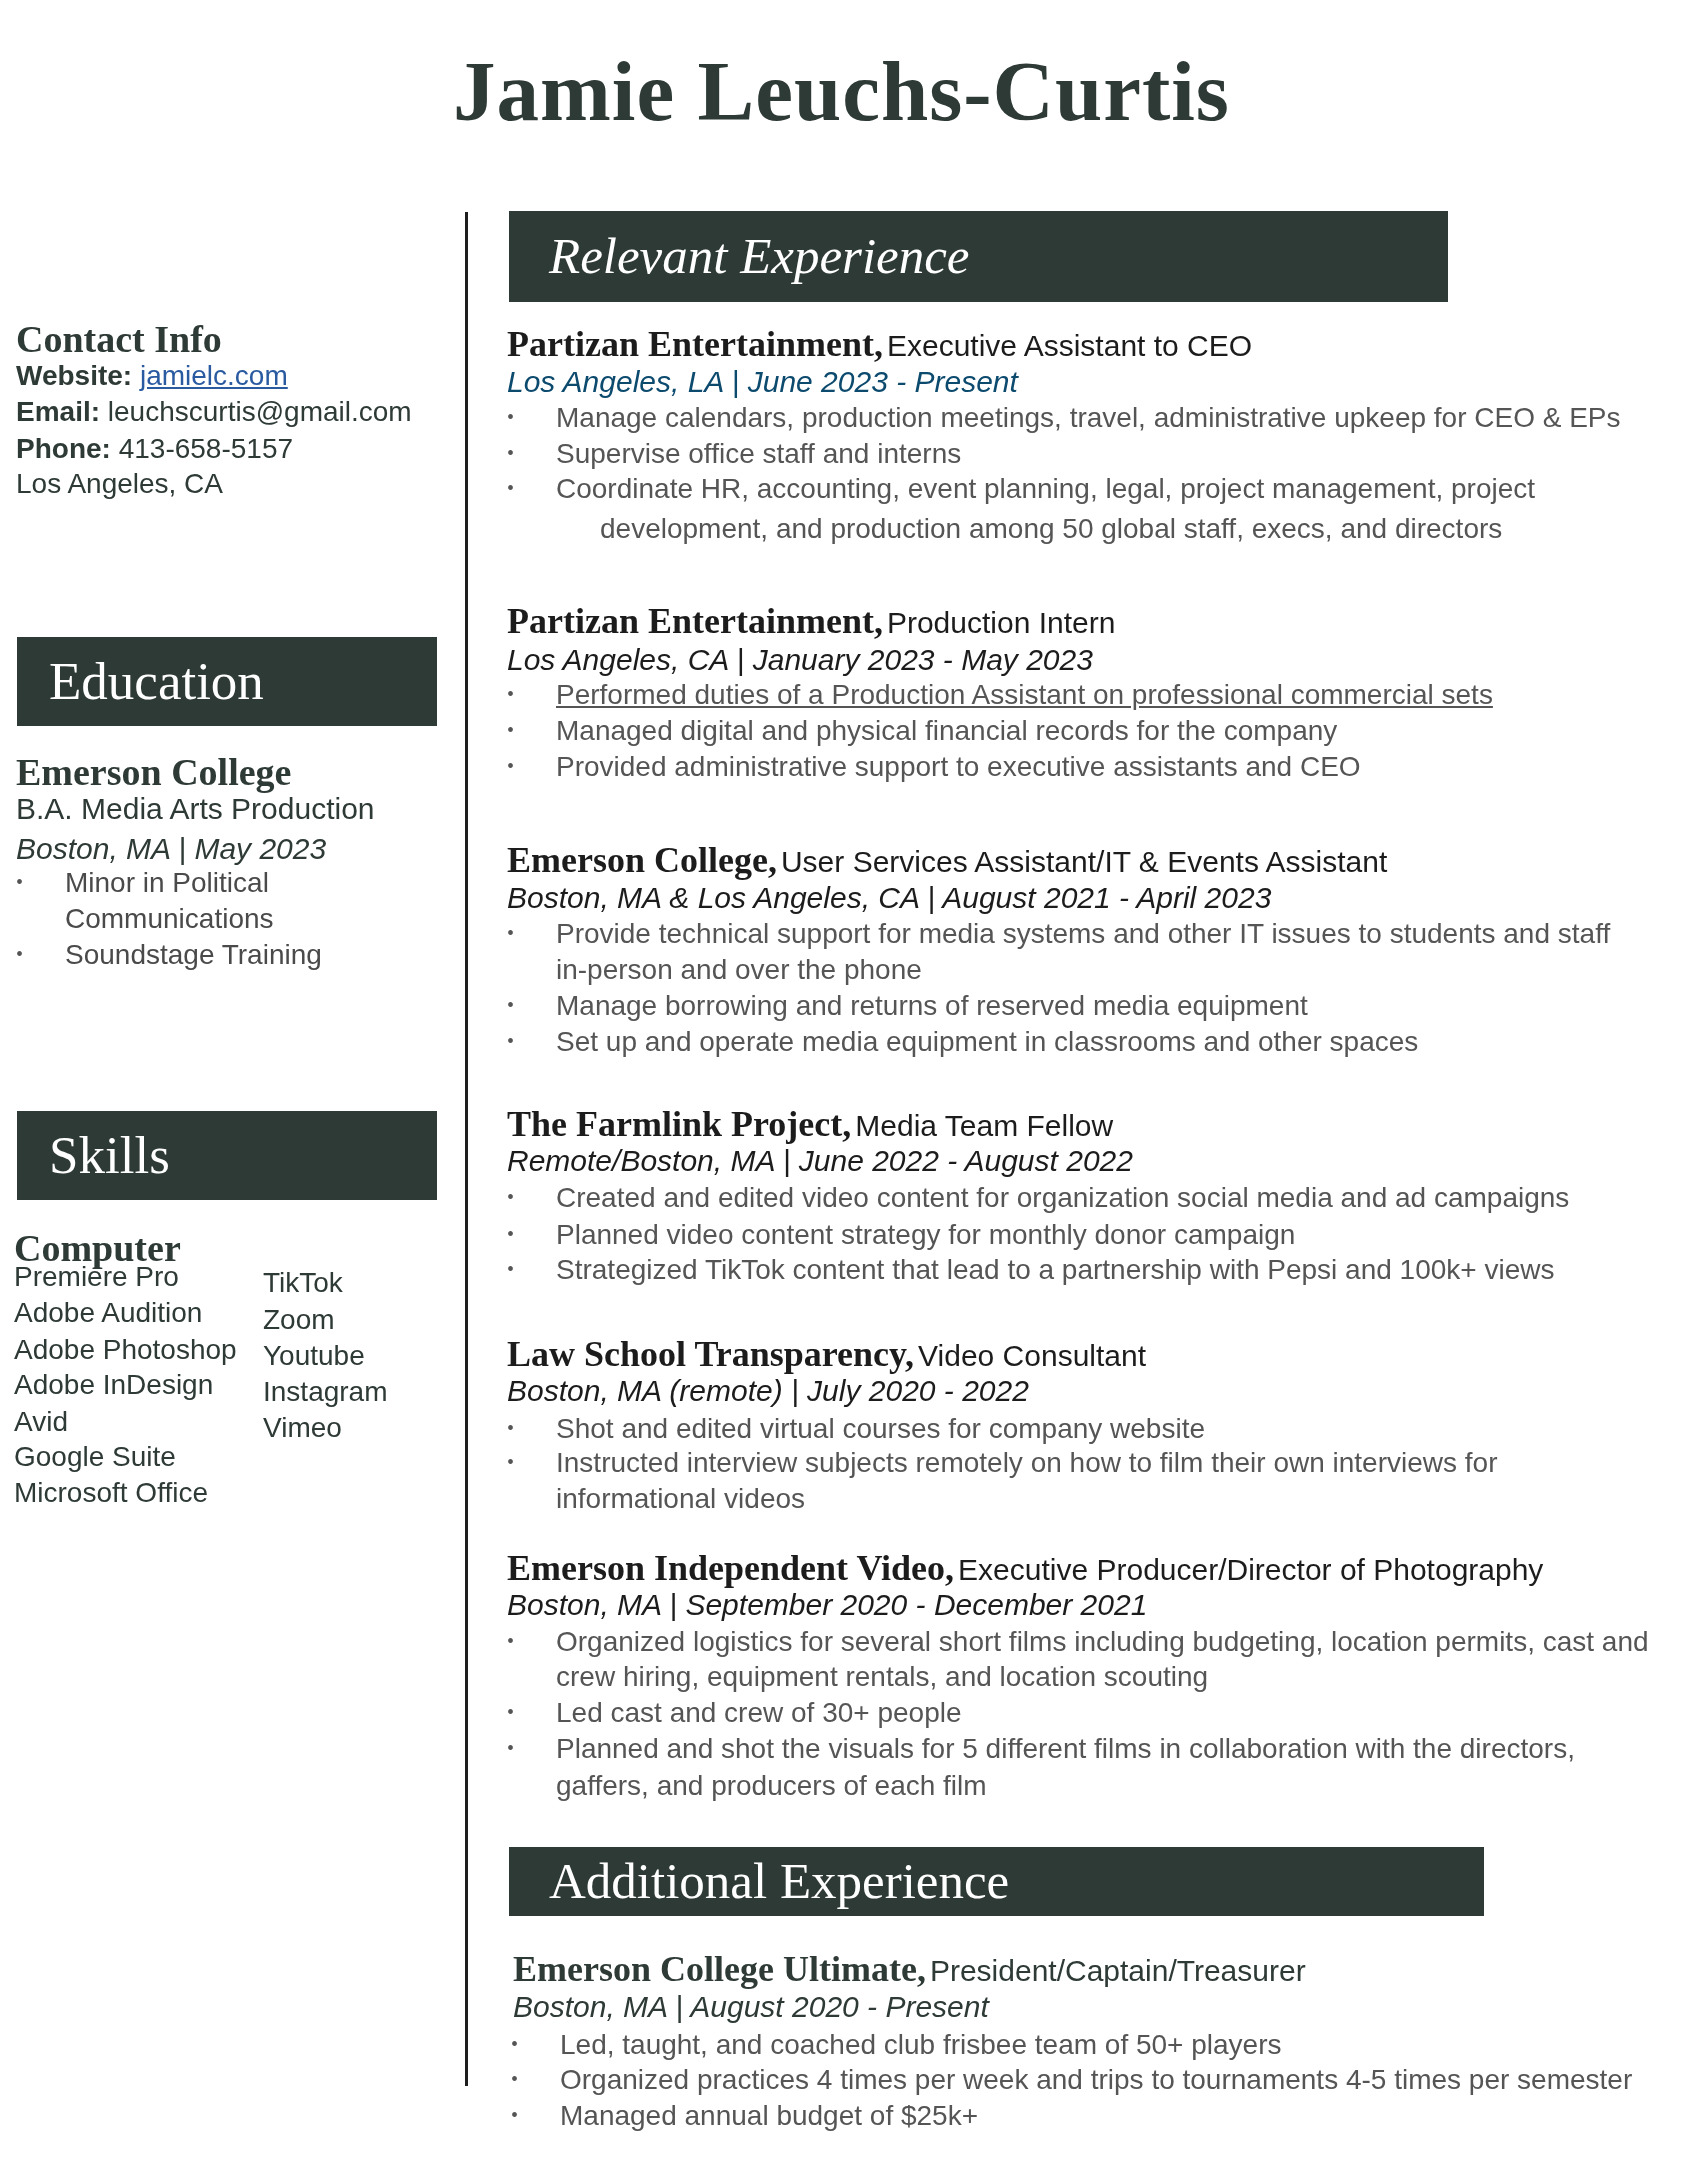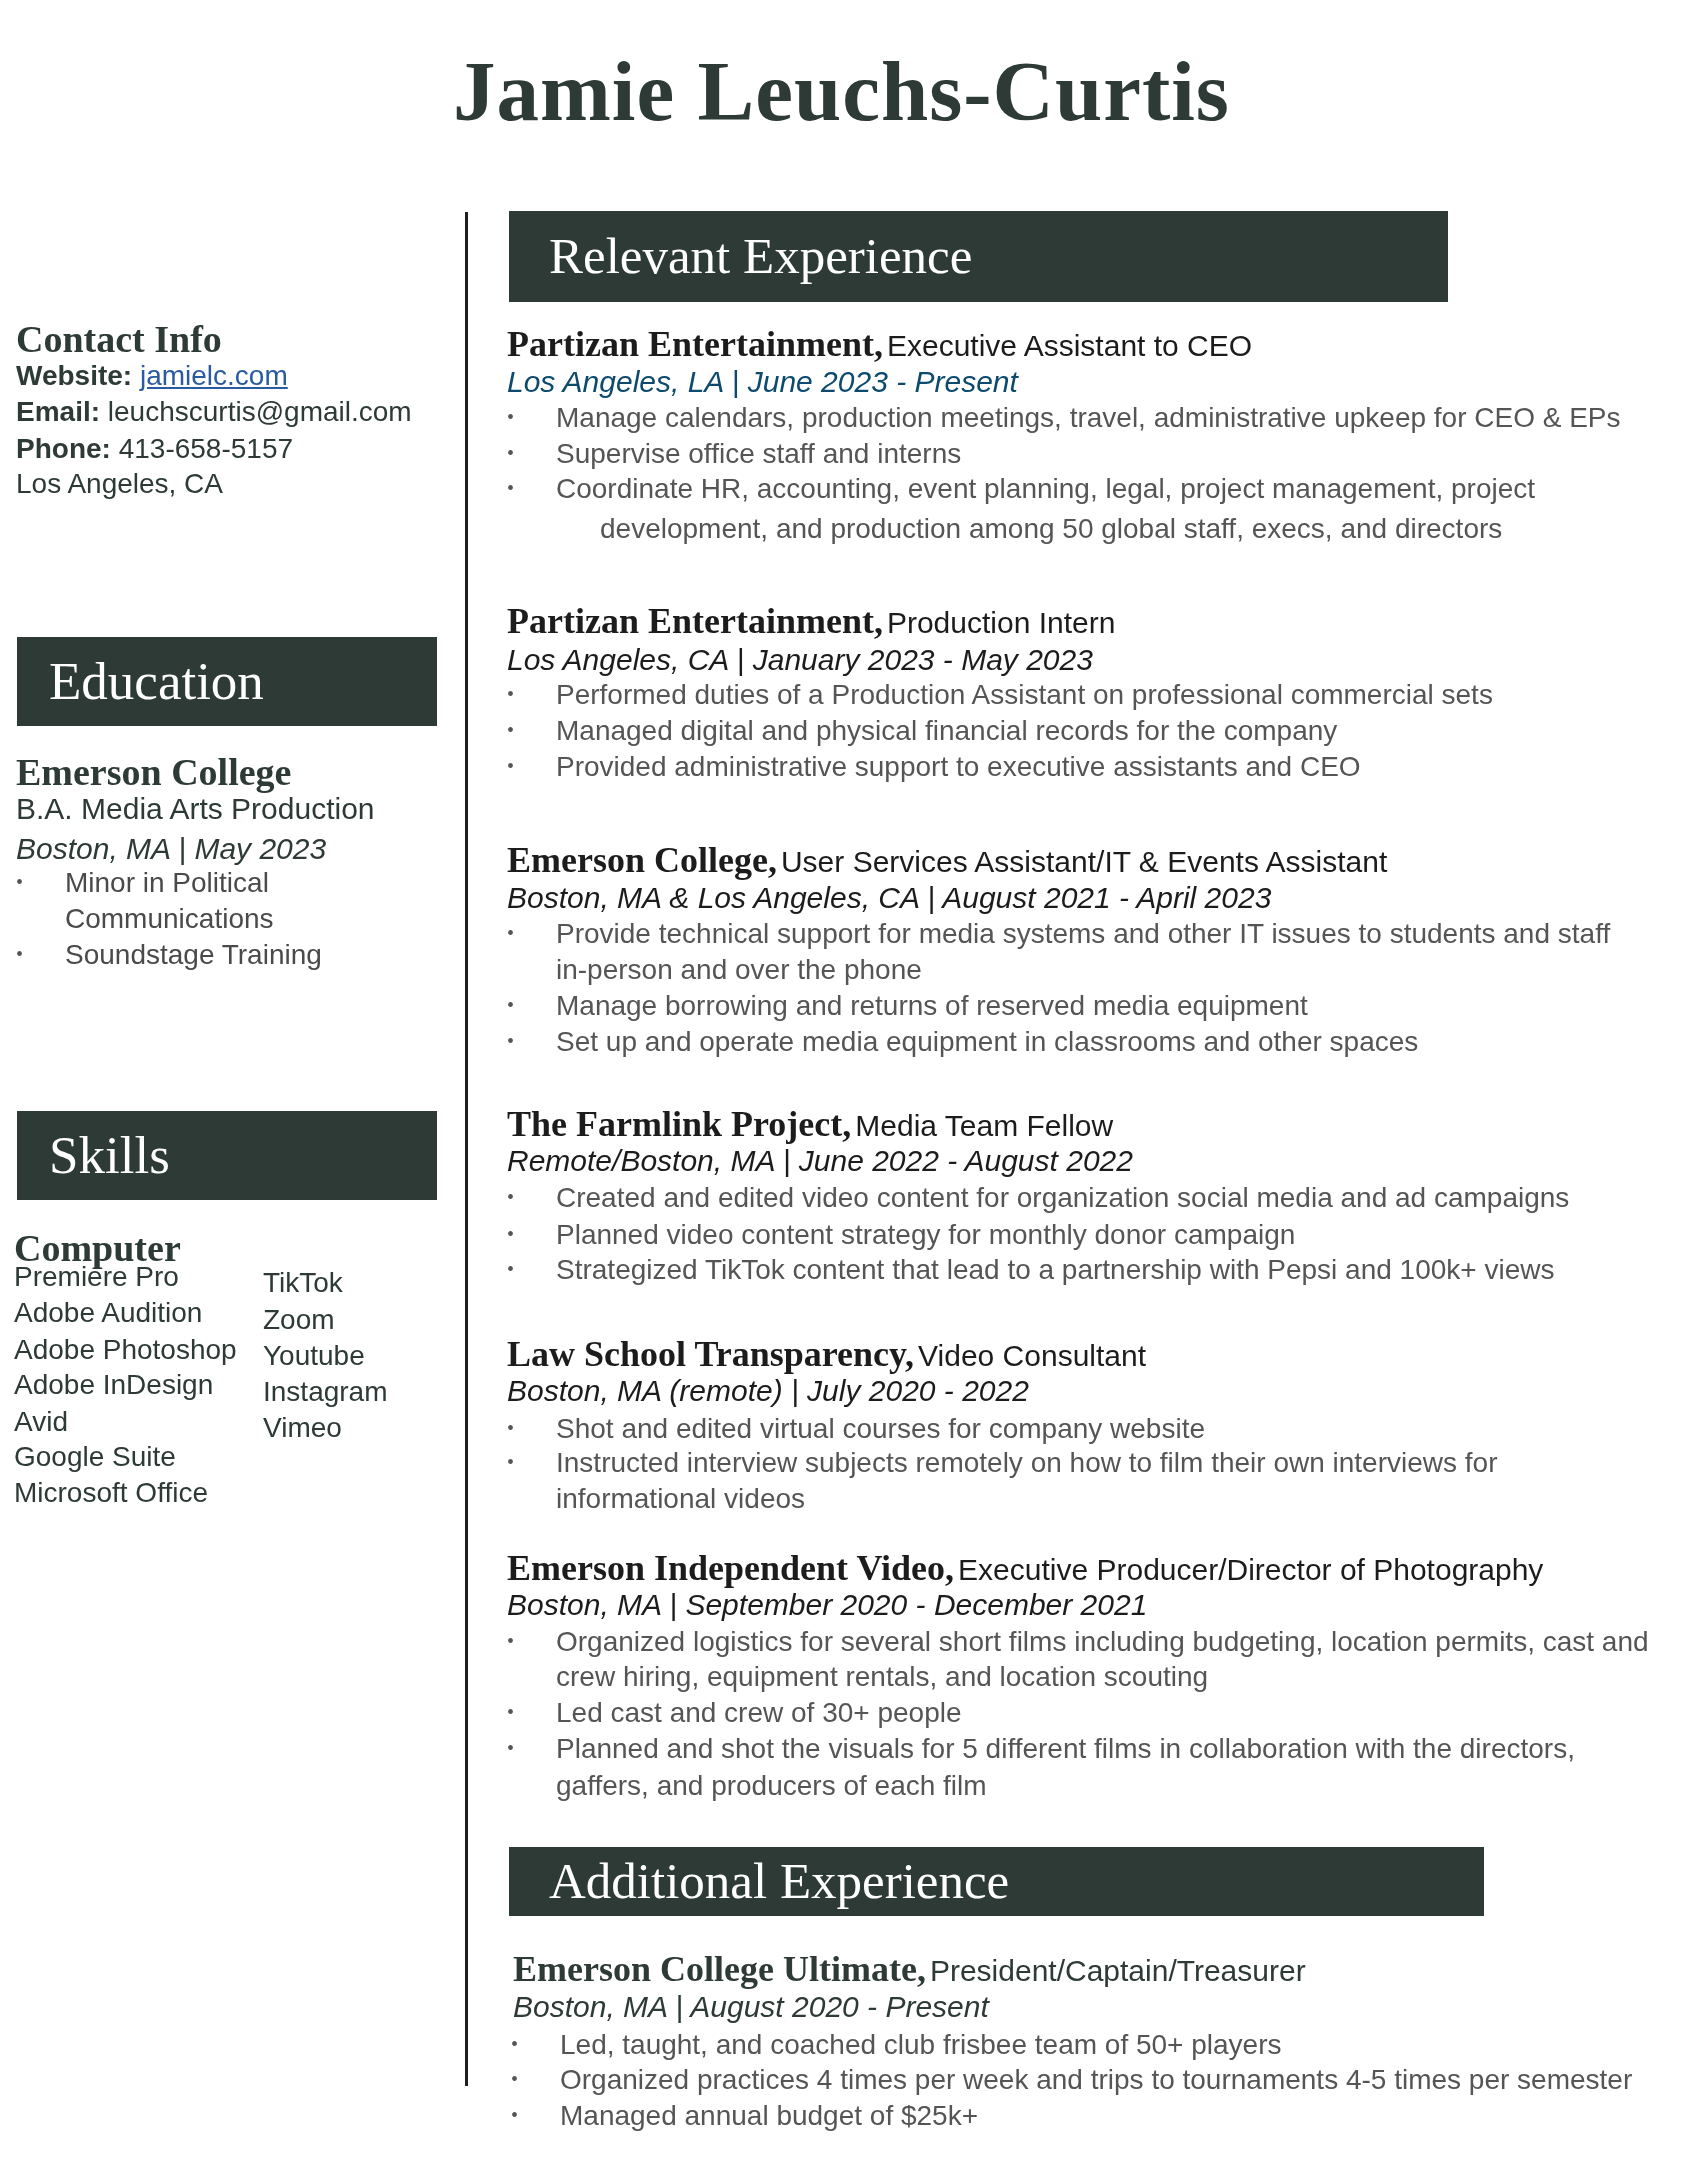--- a/index.html
+++ b/index.html
@@ -73,21 +73,21 @@
   <div class="abs sans skill" style="left:14px;top:1441px;">Google Suite</div>
   <div class="abs sans skill" style="left:14px;top:1477px;">Microsoft Office</div>
   <div class="abs sans skill" style="left:263px;top:1267px;">TikTok</div>
   <div class="abs sans skill" style="left:263px;top:1304px;">Zoom</div>
   <div class="abs sans skill" style="left:263px;top:1340px;">Youtube</div>
   <div class="abs sans skill" style="left:263px;top:1376px;">Instagram</div>
   <div class="abs sans skill" style="left:263px;top:1412px;">Vimeo</div>
 </div>
 
 <div>
-  <div class="bar" style="left:509px;top:211px;width:939px;height:91px;">
+  <div class="bar" style="left:509px;top:211px;width:939px;height:91px;font-style:italic;">
     <span class="serif">Relevant Experience</span>
   </div>
 
   <div class="abs" style="left:507px;top:323px;">
     <span class="serif co">Partizan Entertainment,</span>
     <span class="role">Executive Assistant to CEO</span>
   </div>
   <div class="abs sans loc gray" style="left:507px;top:365px;">Los Angeles, LA | June 2023 - Present</div>
   <div class="dot" style="left:507px;top:406px;">•</div>
   <div class="abs sans bul" style="left:556px;top:402px;">Manage calendars, production meetings, travel, administrative upkeep for CEO &amp; EPs</div>
@@ -96,21 +96,21 @@
   <div class="dot" style="left:507px;top:477px;">•</div>
   <div class="abs sans bul" style="left:556px;top:473px;">Coordinate HR, accounting, event planning, legal, project management, project</div>
   <div class="abs sans bul" style="left:556px;top:513px;margin-left:44px;">development, and production among 50 global staff, execs, and directors</div>
 
   <div class="abs" style="left:507px;top:600px;">
     <span class="serif co">Partizan Entertainment,</span>
     <span class="role">Production Intern</span>
   </div>
   <div class="abs sans loc" style="left:507px;top:643px;">Los Angeles, CA | January 2023 - May 2023</div>
   <div class="dot" style="left:507px;top:683px;">•</div>
-  <div class="abs sans bul" style="left:556px;top:679px;">Performed duties of a Production Assistant on professional commercial sets</div>
+  <div class="abs sans bul" style="left:556px;top:679px;text-decoration:underline;">Performed duties of a Production Assistant on professional commercial sets</div>
   <div class="dot" style="left:507px;top:719px;">•</div>
   <div class="abs sans bul" style="left:556px;top:715px;">Managed digital and physical financial records for the company</div>
   <div class="dot" style="left:507px;top:755px;">•</div>
   <div class="abs sans bul" style="left:556px;top:751px;">Provided administrative support to executive assistants and CEO</div>
 
   <div class="abs" style="left:507px;top:839px;">
     <span class="serif co">Emerson College,</span>
     <span class="role">User Services Assistant/IT &amp; Events Assistant</span>
   </div>
   <div class="abs sans loc" style="left:507px;top:881px;">Boston, MA &amp; Los Angeles, CA | August 2021 - April 2023</div>

